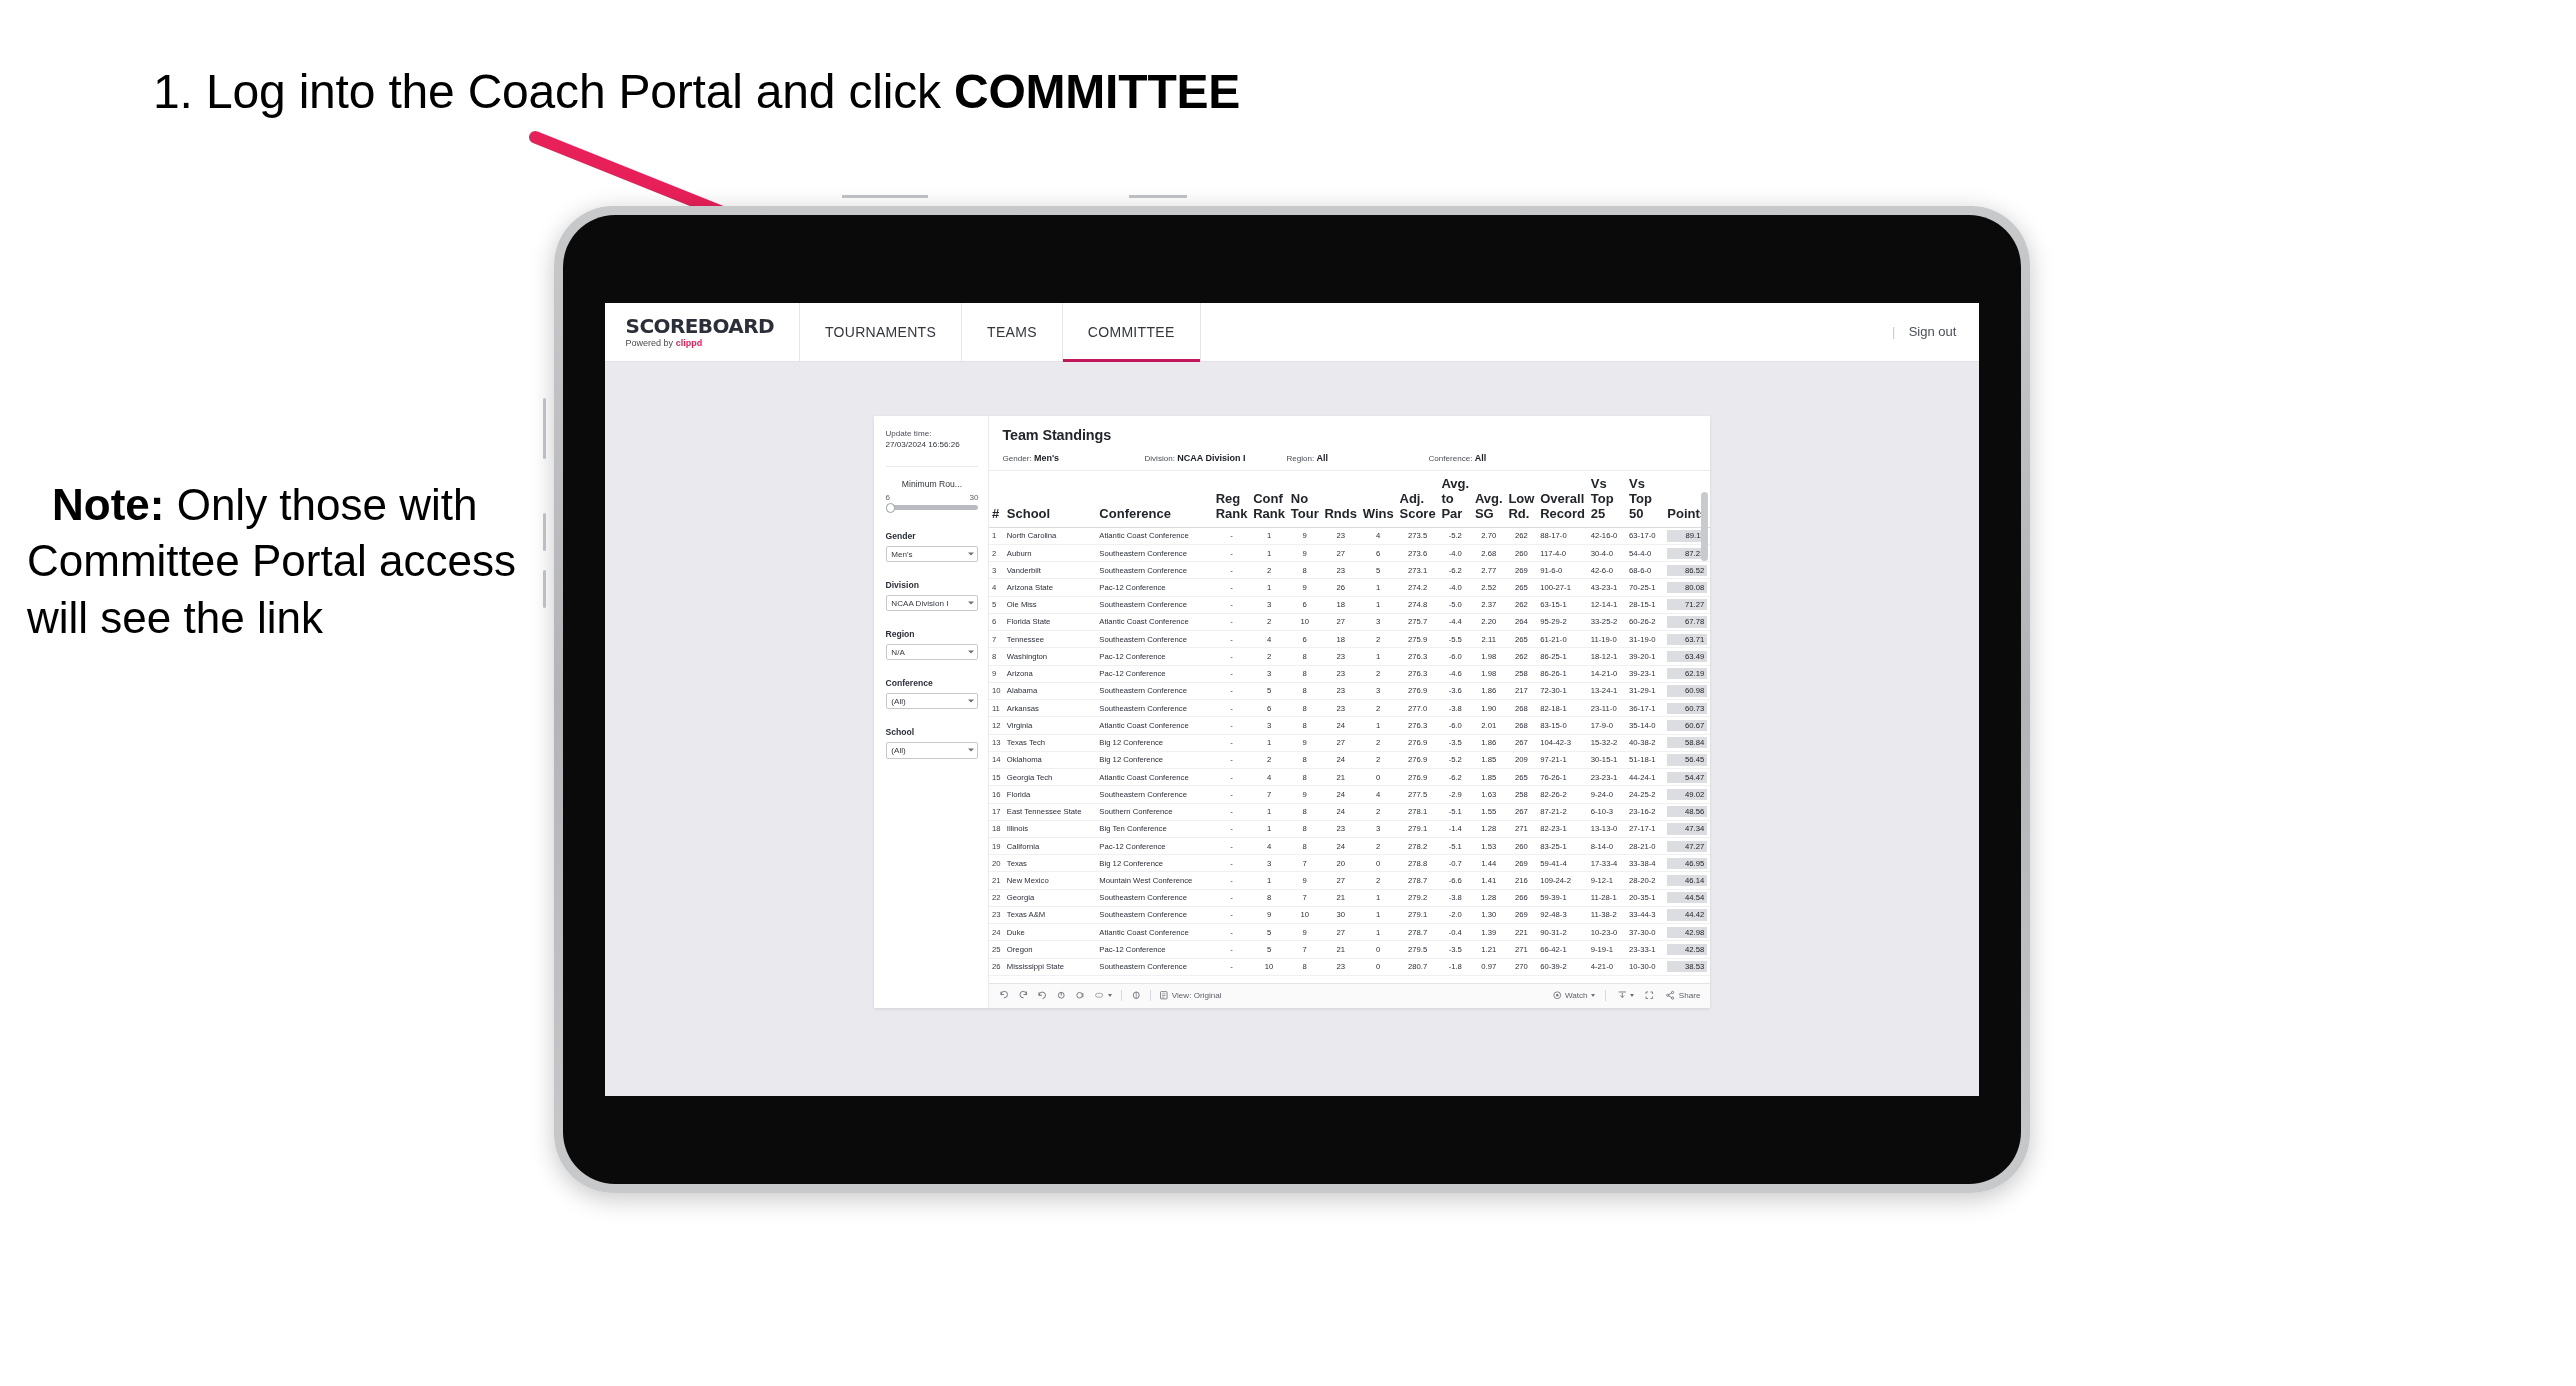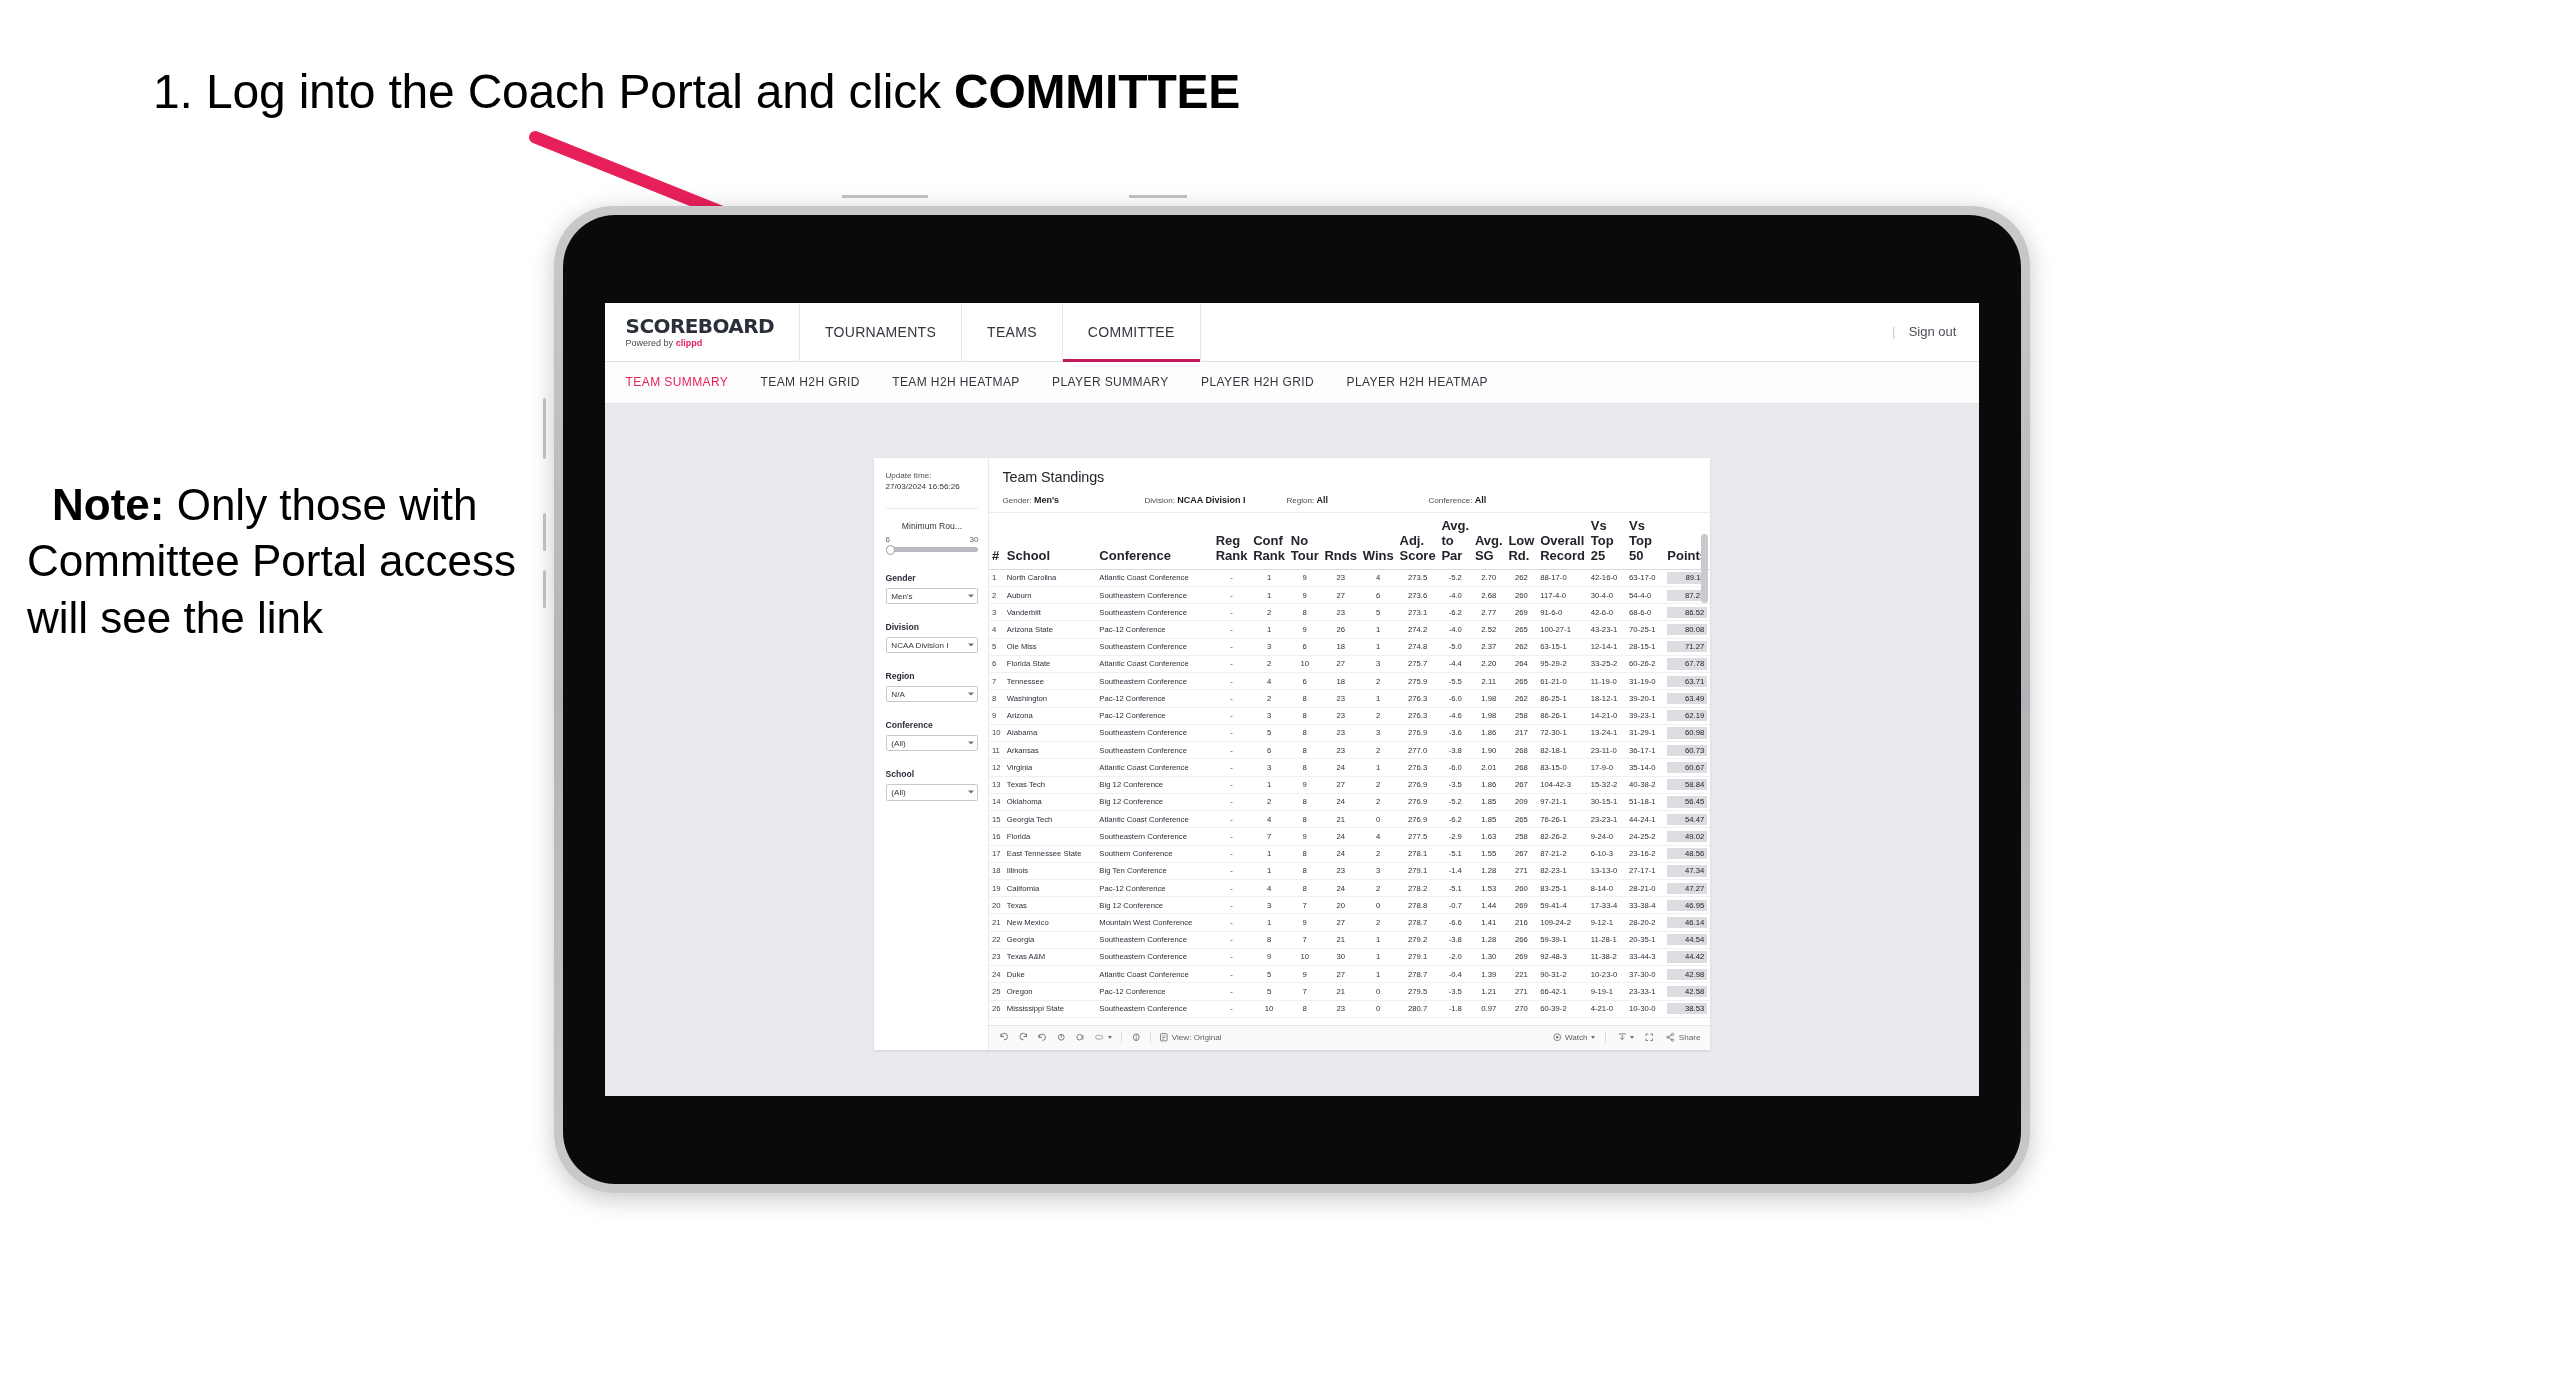--- a/index.html
+++ b/index.html
@@ -271,21 +271,21 @@
     display: flex;
     flex-direction: column;
     min-width: 0;
   }
   .dash-head {
     padding: 11.5px 13.4px 7.7px 13.4px;
     border-bottom: 1px solid #ececed;
   }
   .dash-title {
     font-size: 14.4px;
-    font-weight: 400;
+    font-weight: 700;
     color: #22252b;
     letter-spacing: -0.1px;
     margin-bottom: 9.6px;
   }
   .dash-filters { display: flex; font-size: 8.1px; color: #4b4f57; }
   .dash-filters .fitem { width: 142px; }
   .dash-filters .fval { color: #1b1e24; font-weight: 700; font-size: 9px; }
 
   
   .table-scroll {
@@ -413,28 +413,20 @@
             <div class="topnav-item">TEAMS</div>
             <div class="topnav-item active">COMMITTEE</div>
           </nav>
 
           <div class="appbar-right">
             <span class="sep">|</span>
             <span class="signout">Sign out</span>
           </div>
         </div>
 
-        <div class="subnav">
-          <div class="subnav-item active">TEAM SUMMARY</div>
-          <div class="subnav-item">TEAM H2H GRID</div>
-          <div class="subnav-item">TEAM H2H HEATMAP</div>
-          <div class="subnav-item">PLAYER SUMMARY</div>
-          <div class="subnav-item">PLAYER H2H GRID</div>
-          <div class="subnav-item">PLAYER H2H HEATMAP</div>
-        </div>
 
         <div class="canvas">
           <div class="dash">
 
             <aside class="dash-side">
               <div class="upd-label">Update time:</div>
               <div class="upd-time">27/03/2024 16:56:26</div>
 
               <div class="side-divider"></div>
 

